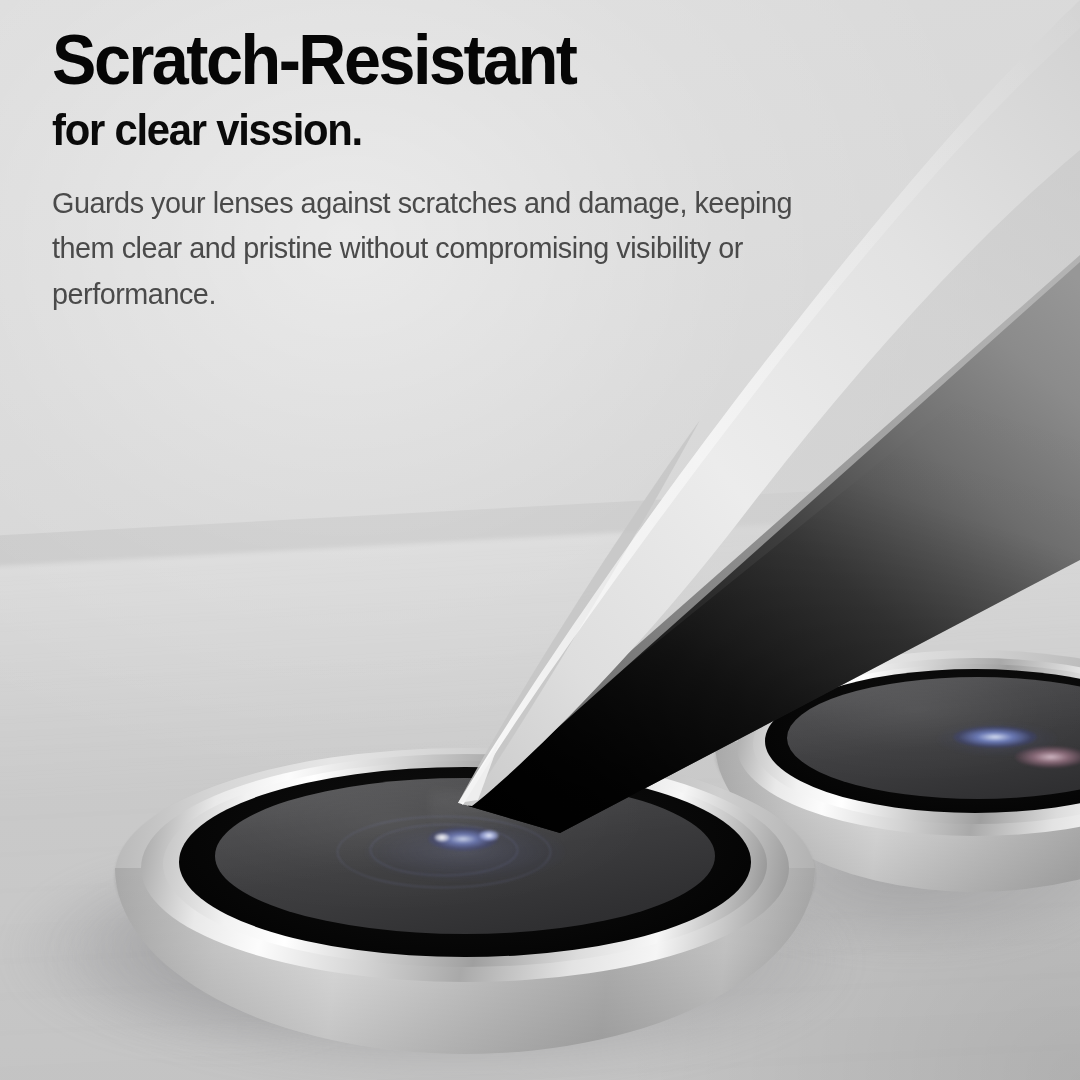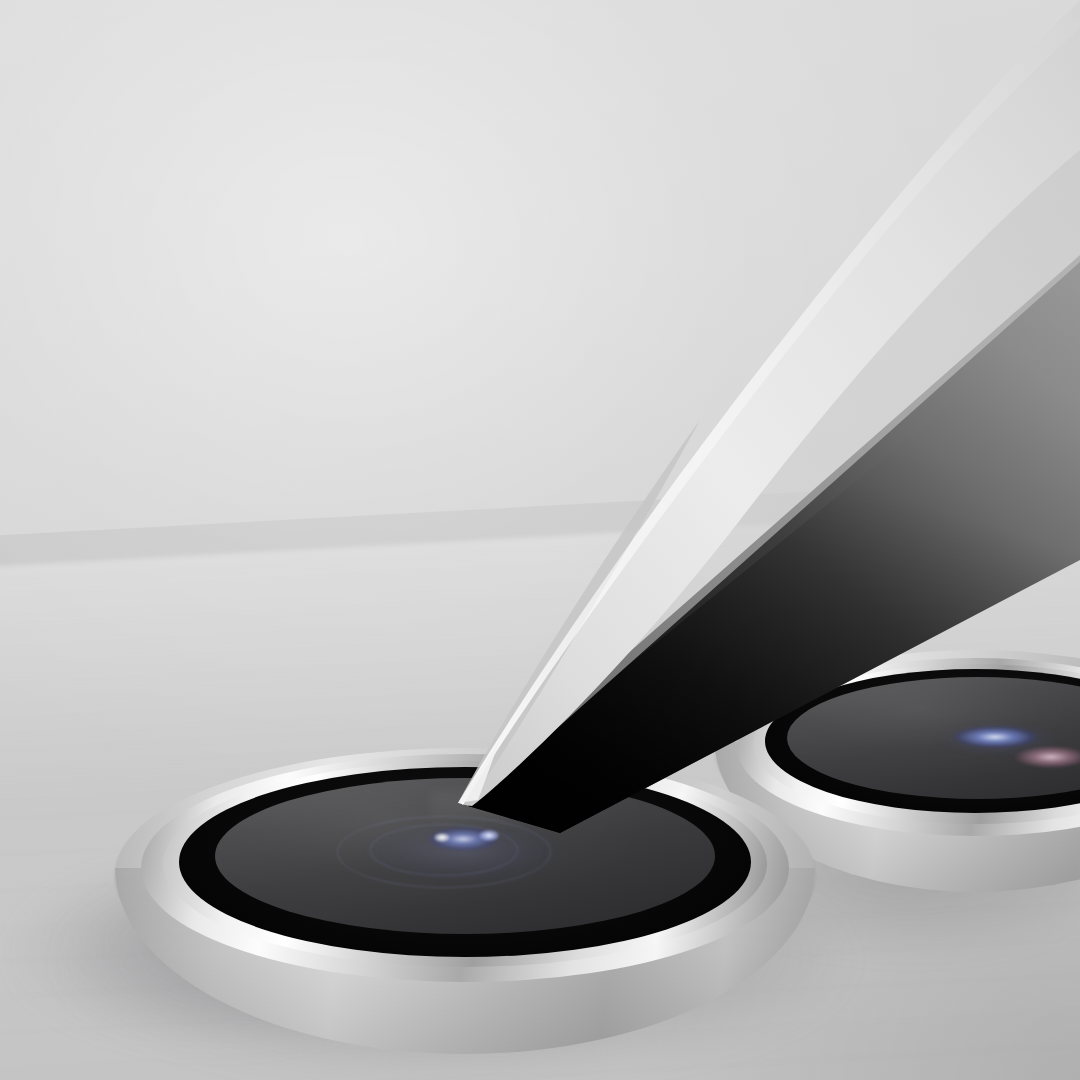--- a/index.html
+++ b/index.html
@@ -386,14 +386,19 @@
                C 520 700, 640 520, 790 330
                C 880 215, 980 95, 1080 0
                L 1080 28
                C 975 122, 876 240, 788 350
                C 640 540, 520 710, 463 805 Z" fill="url(#bladeSpine)"></path>
 
       <path d="M 458 803 L 500 740 L 478 800 Z" fill="#f2f2f2" opacity="0.9"></path>
     </svg>
   </div>
 
+  <div class="copy">
+    <h1 class="headline">Scratch-Resistant</h1>
+    <h2 class="subhead">for clear vission.</h2>
+    <p class="body-copy">Guards your lenses against scratches and damage, keeping them clear and pristine without compromising visibility or performance.</p>
+  </div>
 
 </div>
 
 </body></html>

